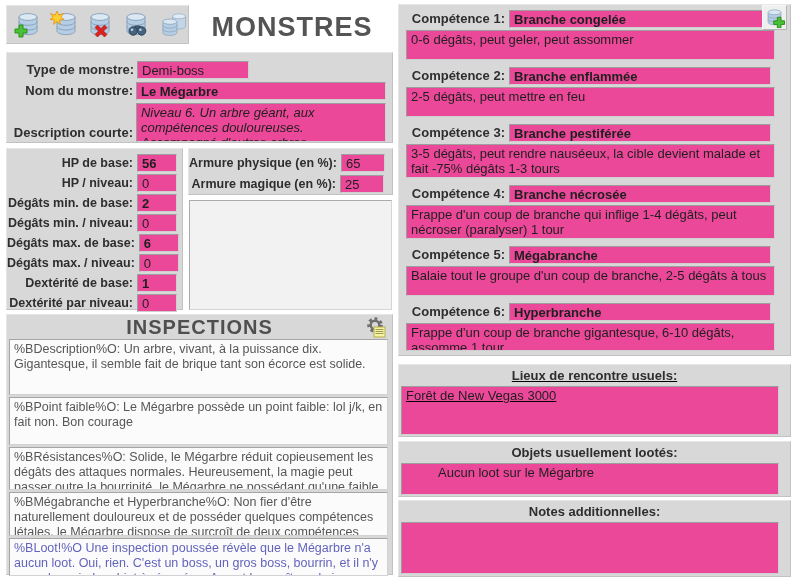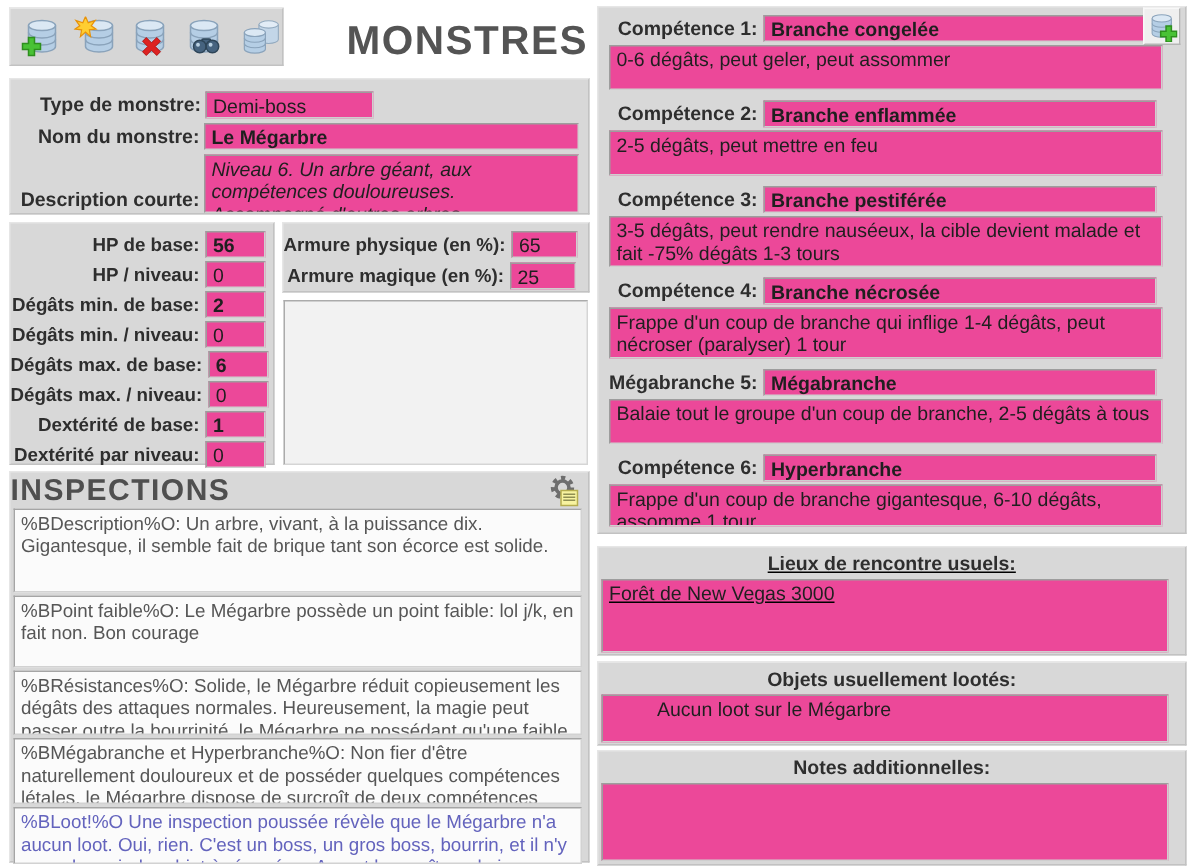--- a/index.html
+++ b/index.html
@@ -18,42 +18,42 @@
   input.fld{height:18px;}
   textarea.fld{resize:none;overflow:hidden;line-height:15px;padding:1px 4px;}
   .bold{font-weight:bold;}
   .italic{font-style:italic;color:#3c3c3c;}
   .row{display:flex;align-items:flex-end;}
   
   #toolbar{left:6px;top:5px;width:183px;height:39px;display:flex;align-items:center;
     gap:5px;padding-left:5px;background:#d6d6d6;}
   .tbtn{width:31px;height:29px;display:flex;align-items:center;justify-content:center;cursor:pointer;}
   
-  #main-title{position:absolute;left:192px;top:12px;width:200px;text-align:right;
+  #main-title{position:absolute;left:192px;top:12px;width:200px;text-align:center;
     font-size:27px;font-weight:bold;color:#545454;letter-spacing:1px;}
   
   #form-panel{left:6px;top:52px;width:387px;height:91px;padding:8px 6px 0 0;}
   #form-panel .row{margin-bottom:3px;}
   #form-panel .lbl{width:127px;margin-right:3px;font-size:13px;}
   
   #stats-panel{left:6px;top:148px;width:177px;height:162px;padding:5px 5px 0 0;}
   #stats-panel .row{margin-bottom:2px;}
   #stats-panel .lbl{flex:1;margin-right:4px;}
   #stats-panel input.fld{width:40px;}
   
   #armor-panel{left:188px;top:148px;width:205px;height:47px;padding:5px 8px 0 0;}
   #armor-panel .row{margin-bottom:3px;}
   #armor-panel .lbl{flex:1;margin-right:4px;}
   #armor-panel input.fld{width:44px;}
   #empty-box{position:absolute;left:189px;top:200px;width:203px;height:110px;
     background:#f2f2f2;border:1px solid #ababab;border-bottom-color:#d5d5d5;
     border-right-color:#d5d5d5;box-sizing:border-box;}
   
   #insp-panel{left:6px;top:314px;width:387px;height:261px;}
-  #insp-title{position:relative;height:24px;text-align:left;font-size:20px;
+  #insp-title{position:relative;height:24px;text-align:center;font-size:20px;
     font-weight:bold;color:#4f4f4f;letter-spacing:1px;line-height:24px;}
   #insp-gear{position:absolute;right:5px;top:1px;width:22px;height:22px;cursor:pointer;}
   textarea.iblock{display:block;margin:0 5px 2px 2px;width:379px;background:#fbfbfb;
     border:1px solid #a5a5a5;border-bottom-color:#d2d2d2;border-right-color:#d2d2d2;
     box-sizing:border-box;font-family:"Liberation Sans",sans-serif;font-size:12.5px;
     line-height:15px;color:#565656;resize:none;overflow:hidden;padding:2px 4px;outline:none;}
   textarea.iblock.blue{color:#6363bd;}
   
   #comp-panel{left:398px;top:4px;width:393px;height:352px;padding-top:5px;}
   .comp-item{margin-bottom:7px;}
@@ -269,21 +269,21 @@
   </div>
   <div class="comp-item">
     <div class="row">
         <div class="lbl">Compétence 4:</div>
       <input class="fld comp-name" value="Branche nécrosée" style="">
       </div>
     <textarea class="fld comp-desc" style="height: 34px;">Frappe d'un coup de branche qui inflige 1-4 dégâts, peut nécroser (paralyser) 1 tour</textarea>
   </div>
   <div class="comp-item">
     <div class="row">
-        <div class="lbl">Mégabranche 5:</div>
+        <div class="lbl">Compétence 5:</div>
       <input class="fld comp-name" value="Mégabranche" style="">
       </div>
     <textarea class="fld comp-desc" style="height: 30px;">Balaie tout le groupe d'un coup de branche, 2-5 dégâts à tous</textarea>
   </div>
   <div class="comp-item">
     <div class="row">
         <div class="lbl">Compétence 6:</div>
       <input class="fld comp-name" value="Hyperbranche" style="">
       </div>
     <textarea class="fld comp-desc" style="height: 28px;">Frappe d'un coup de branche gigantesque, 6-10 dégâts, assomme 1 tour</textarea>

